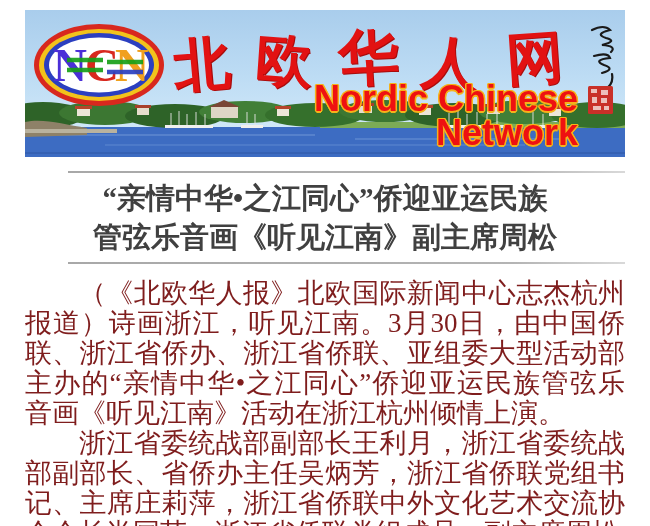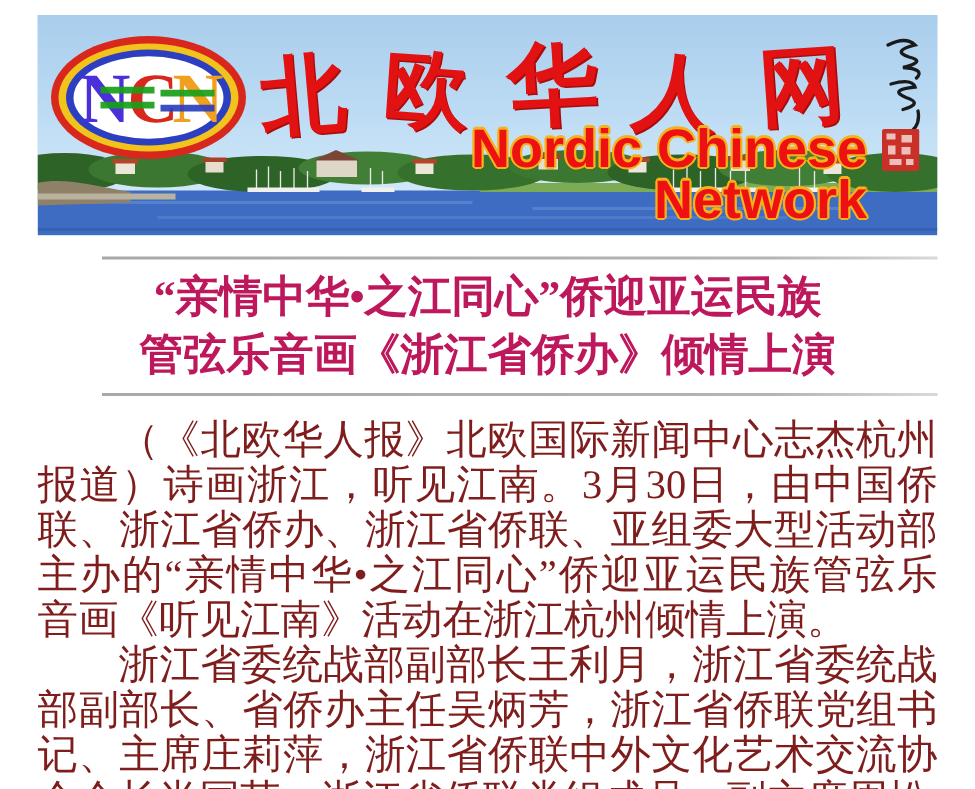--- a/index.html
+++ b/index.html
@@ -34,21 +34,21 @@
   .seal{position:absolute;left:563px;top:76px;width:25px;height:28px;display:block;}
 
   
   .rule{position:absolute;height:2px;left:68px;width:557px;
         background:linear-gradient(to right,#a8a8a8 0%,#b4b4b4 80%,#d9d9d9 100%);}
   .rule-1{top:171px;}
   .rule-2{top:262px;}
 
   
   .title{position:absolute;left:25px;top:179px;width:600px;text-align:center;
-         font-weight:bold;color:#be185d;font-size:29px;line-height:39px;}
+         font-weight:bold;color:#404040;font-size:29px;line-height:39px;}
   .body-text{position:absolute;left:25px;top:278px;width:600px;height:248px;overflow:hidden;
              font-size:27px;line-height:30px;color:#7f1d1d;
              text-align:justify;text-justify:inter-ideograph;}
   .body-text p{margin:0;text-indent:2em;}
 </style>
 </head>
 <body>
 
 <div class="page">
 
@@ -167,21 +167,21 @@
         <rect x="5" y="20" width="8" height="4"></rect>
           <rect x="16" y="20" width="5" height="4"></rect>
       </g>
     </svg>
   </div>
 
   <div class="rule rule-1"></div>
 
   <div class="title">
     <div>“亲情中华•之江同心”侨迎亚运民族</div>
-    <div>管弦乐音画《浙江省侨办》倾情上演</div>
+    <div>管弦乐音画《听见江南》副主席周松</div>
   </div>
 
   <div class="rule rule-2"></div>
 
   <div class="body-text">
     <p>（《北欧华人报》北欧国际新闻中心志杰杭州报道）诗画浙江，听见江南。3月30日，由中国侨联、浙江省侨办、浙江省侨联、亚组委大型活动部主办的“亲情中华•之江同心”侨迎亚运民族管弦乐音画《听见江南》活动在浙江杭州倾情上演。</p>
     <p>浙江省委统战部副部长王利月，浙江省委统战部副部长、省侨办主任吴炳芳，浙江省侨联党组书记、主席庄莉萍，浙江省侨联中外文化艺术交流协会会长尚国荣，浙江省侨联党组成员、副主席周松</p>
   </div>
 
 </div>

